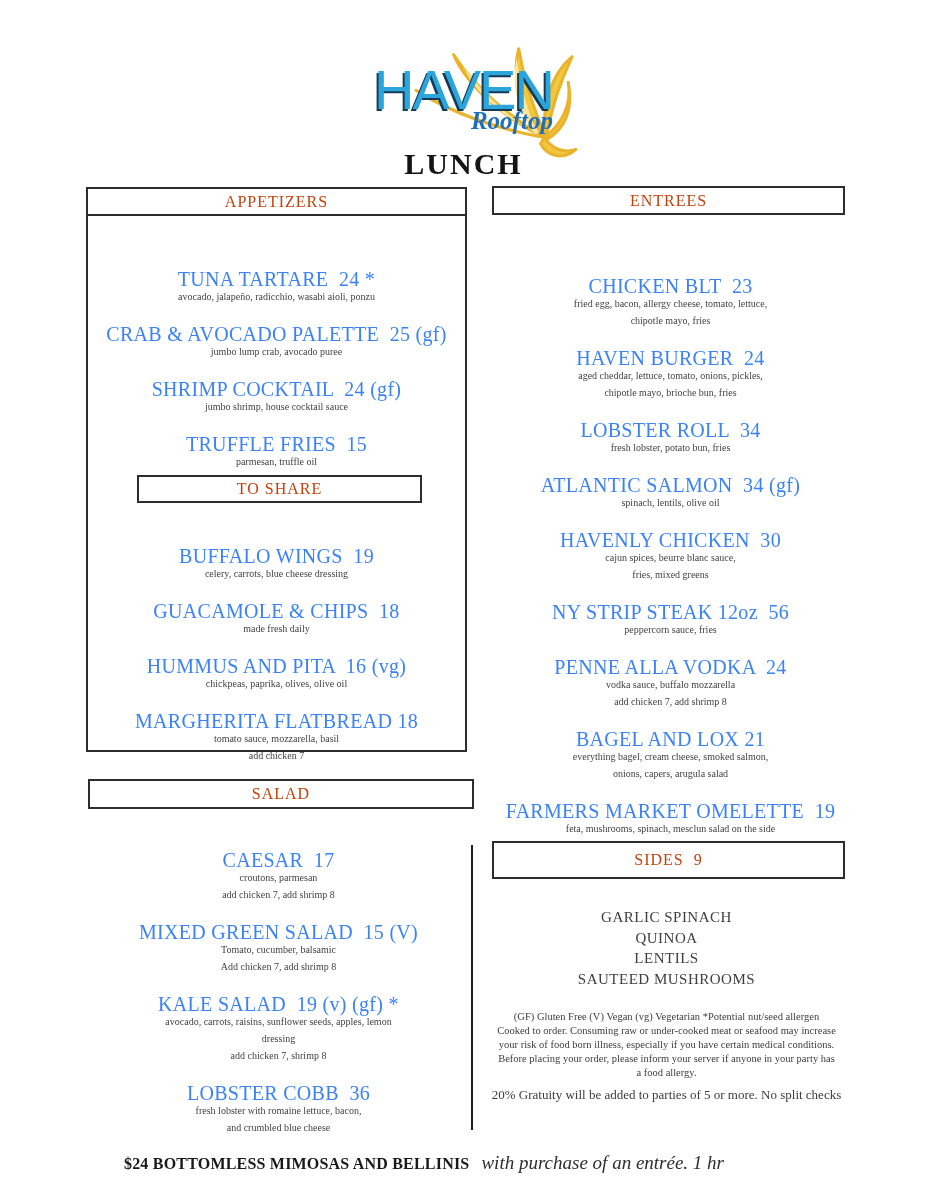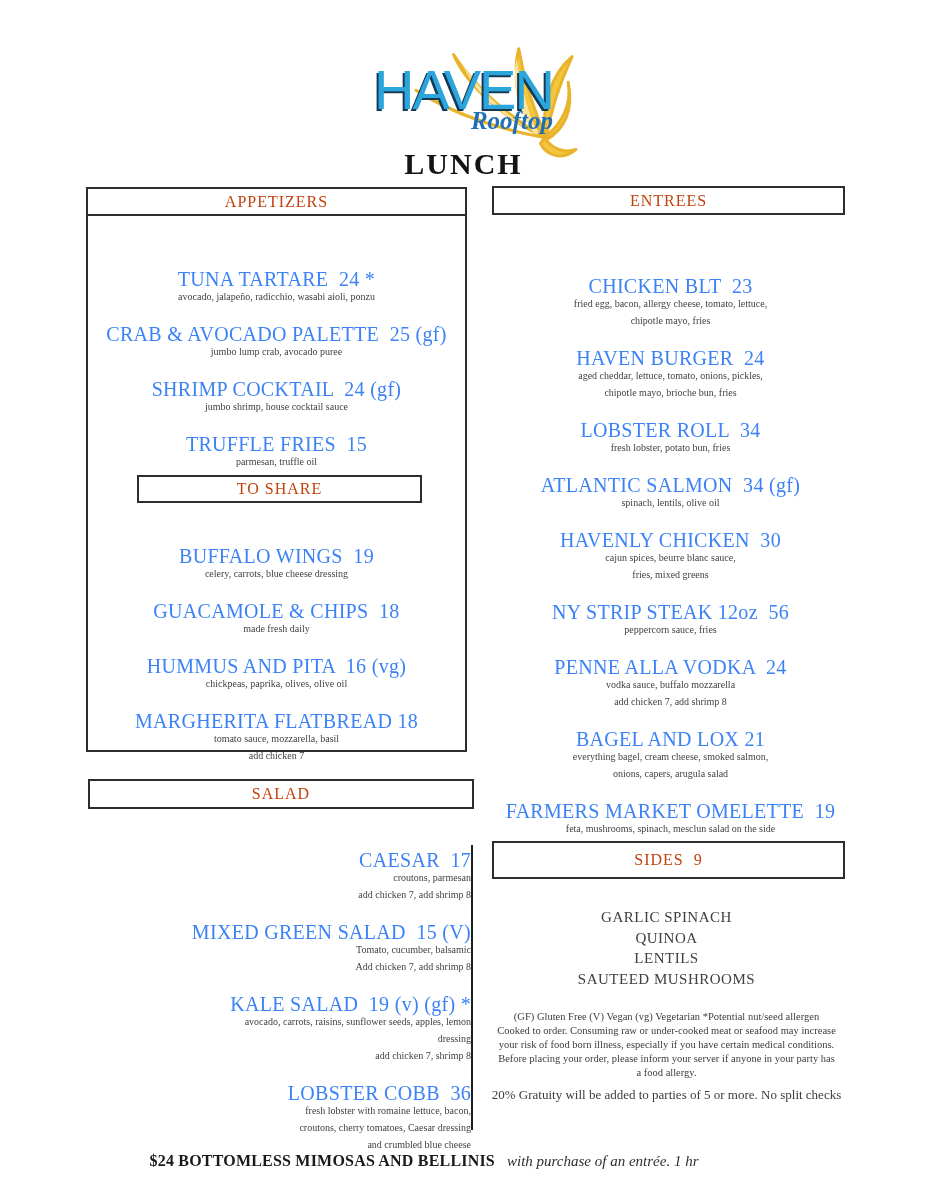--- a/index.html
+++ b/index.html
@@ -31,38 +31,38 @@
   #hdr-entrees{left:492px;top:186px;width:349px;height:25px;}
   #hdr-sides{left:492px;top:841px;width:349px;height:34px;}
 
   
   .items{position:absolute;text-align:center;}
   #items-app{left:86px;top:250px;width:381px;}
   #items-share{left:86px;top:527px;width:381px;}
   #items-salad{left:86px;top:831px;width:385px;}
   #items-entrees{left:478px;top:257px;width:385px;}
   .mi{margin-bottom:19px;}
-  #items-salad .mi{margin-bottom:15px;text-align:right;}
+  #items-salad .mi{margin-bottom:15px;}
   .nm{font-size:20px;line-height:17px;letter-spacing:0.3px;white-space:pre;color:#3b82f6;margin-top:21px;}
   .ds{font-size:10px;line-height:17px;white-space:pre;color:#424242;}
 
   #items-sides{left:480px;top:907px;width:373px;font-size:15px;line-height:20.5px;
                letter-spacing:0.5px;color:#3e3e3e;}
   .side-line{white-space:pre;}
 
   
   #divider{position:absolute;left:471px;top:845px;width:2px;height:285px;background:#1f1f1f;}
   #notes{position:absolute;left:470px;top:1010px;width:393px;text-align:center;
          font-size:10.5px;line-height:14px;color:#3c3c3c;}
   .note-line{white-space:pre;}
   #gratuity{position:absolute;left:470px;top:1087px;width:393px;text-align:center;
             font-size:13px;color:#3c3c3c;white-space:pre;}
   #footer{position:absolute;left:0;top:1152px;width:848px;text-align:center;}
   .fb{font-size:16px;font-weight:bold;color:#191919;letter-spacing:0.2px;}
-  .fi{font-size:15px;font-style:italic;color:#2e2e2e;margin-left:12px;}
+  .fi{font-size:19px;font-style:italic;color:#2e2e2e;margin-left:12px;}
 </style>
 </head>
 <body>
 
 <div class="page">
 
   <div class="logo-wrap">
     <div class="logo">
       <svg class="wing" viewBox="0 0 170 120" aria-hidden="true">
         <g fill="#F3C640" stroke="#E9B42C" stroke-width="3" stroke-linejoin="round">
@@ -144,21 +144,20 @@
     </div>
     <div class="mi">
       <div class="nm">KALE SALAD  19 (v) (gf) *</div>
       <div class="ds">avocado, carrots, raisins, sunflower seeds, apples, lemon</div>
       <div class="ds">dressing</div>
       <div class="ds">add chicken 7, shrimp 8</div>
     </div>
     <div class="mi">
       <div class="nm">LOBSTER COBB  36</div>
       <div class="ds">fresh lobster with romaine lettuce, bacon,</div>
-      <div class="ds">croutons, cherry tomatoes, Caesar dressing</div>
       <div class="ds">and crumbled blue cheese</div>
     </div>
   </div>
 
   <div class="hdr" id="hdr-entrees">ENTREES</div>
 
   <div class="items" id="items-entrees">
     <div class="mi">
       <div class="nm">CHICKEN BLT  23</div>
       <div class="ds">fried egg, bacon, allergy cheese, tomato, lettuce,</div>

